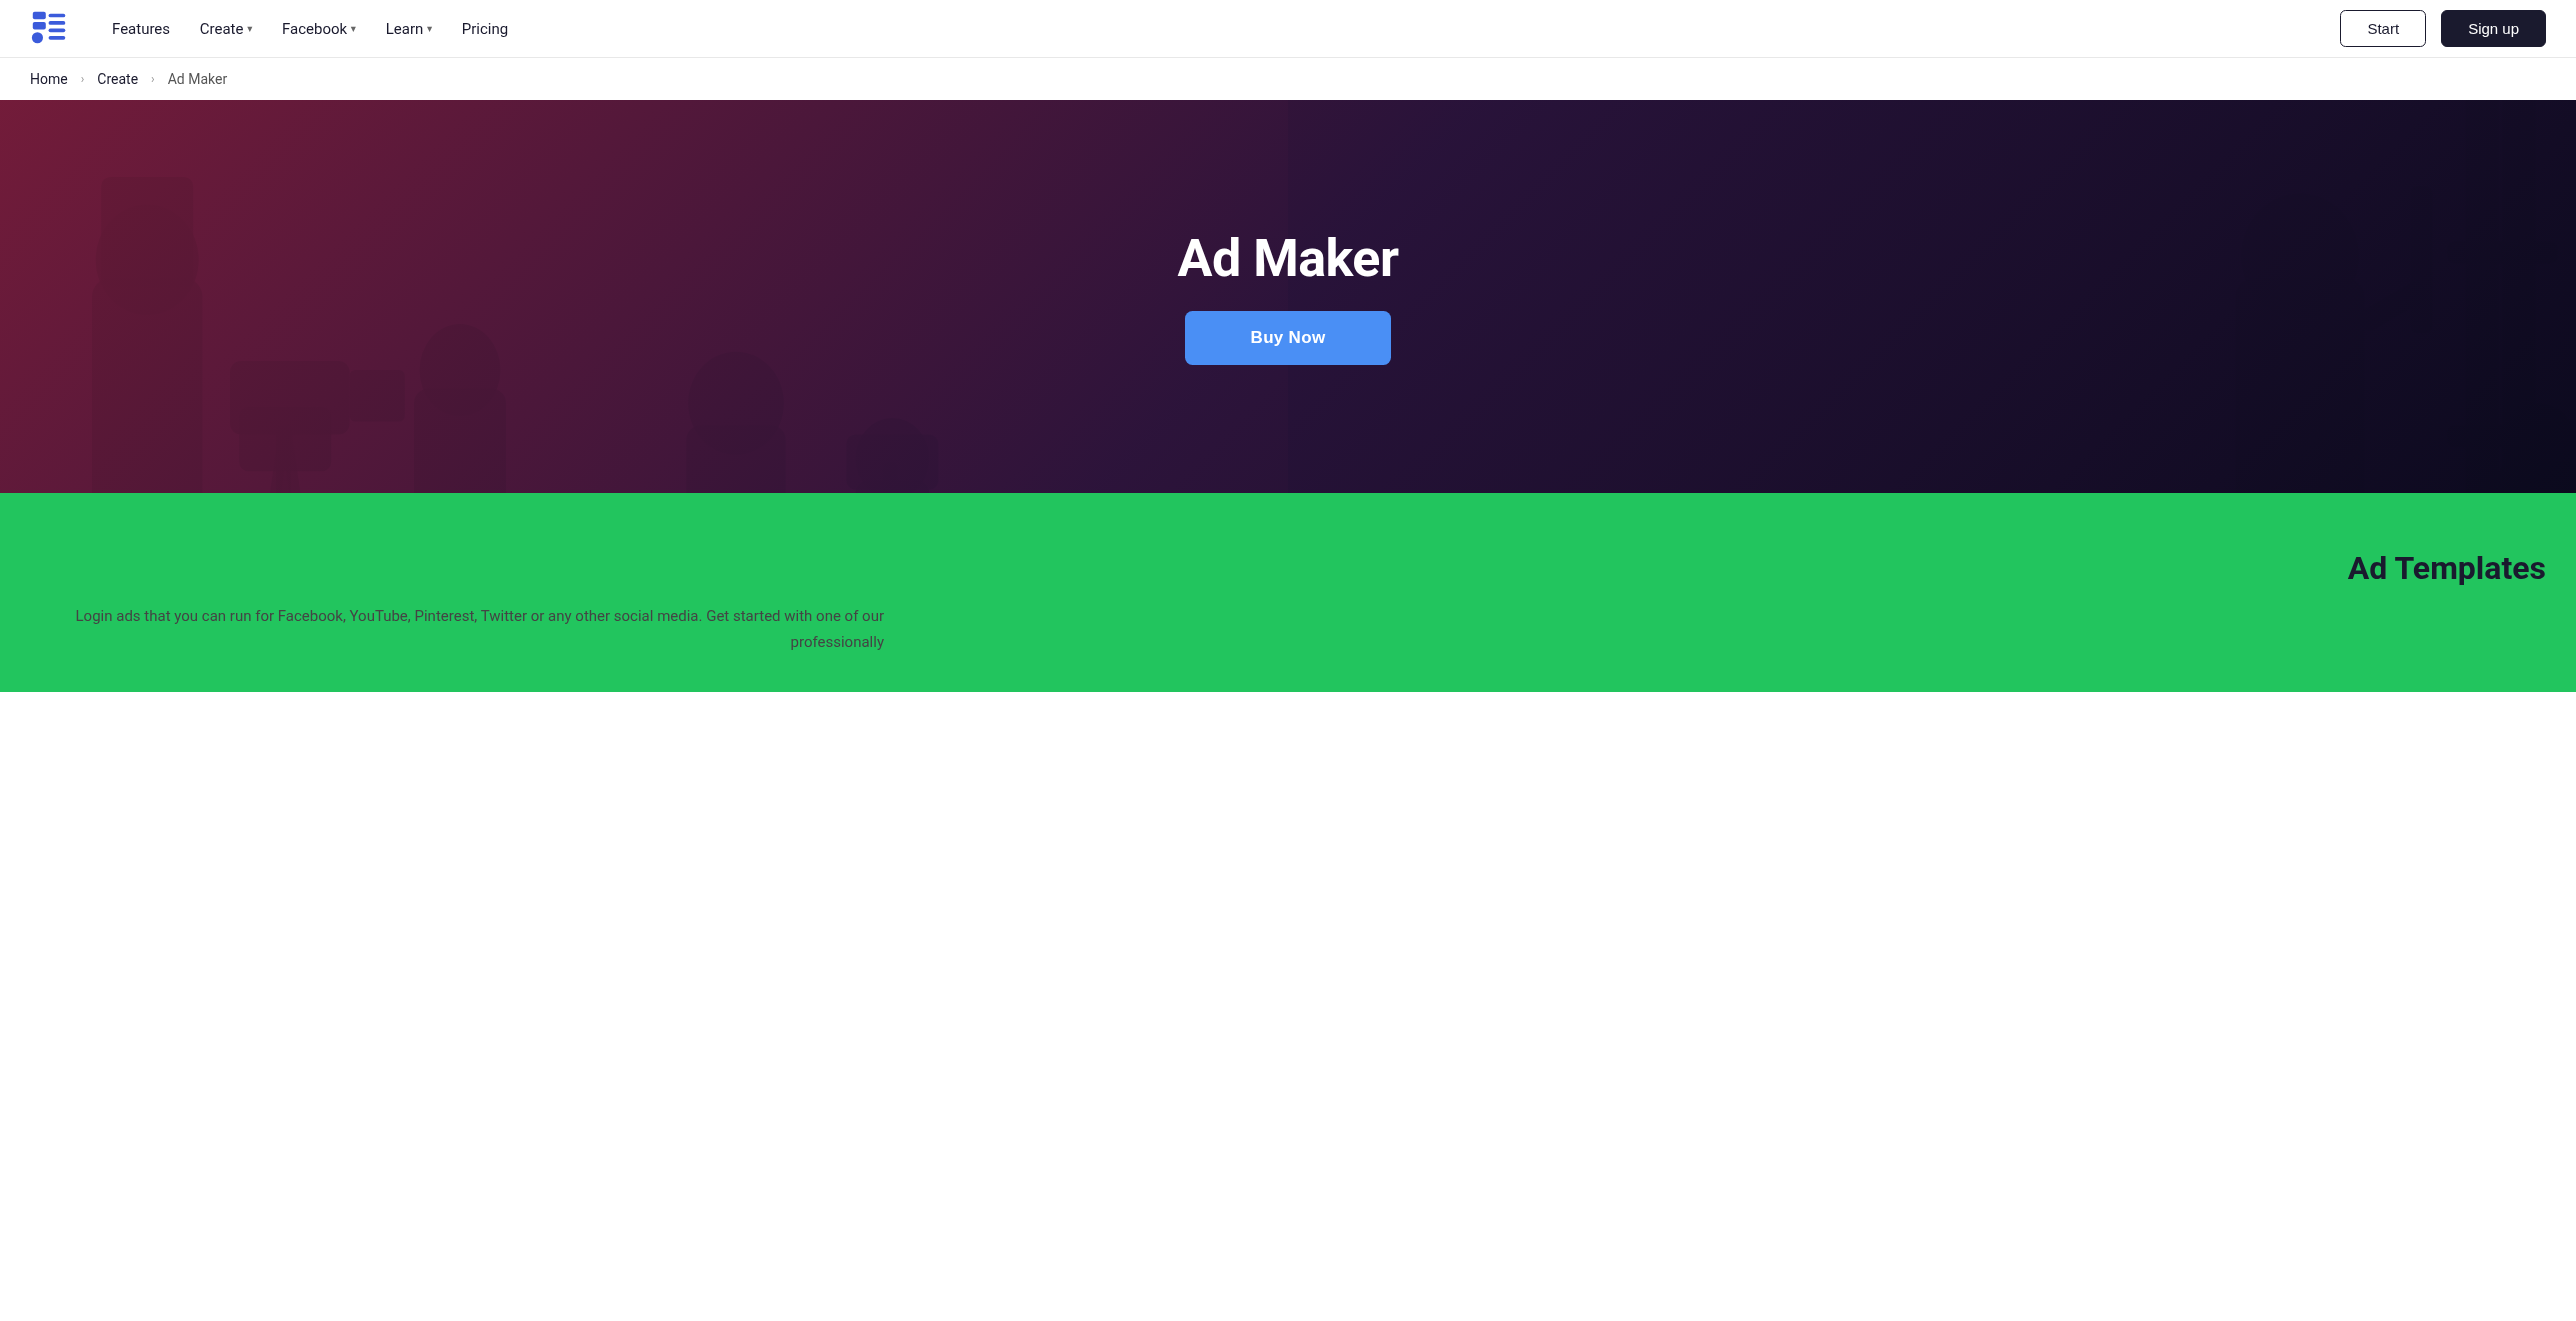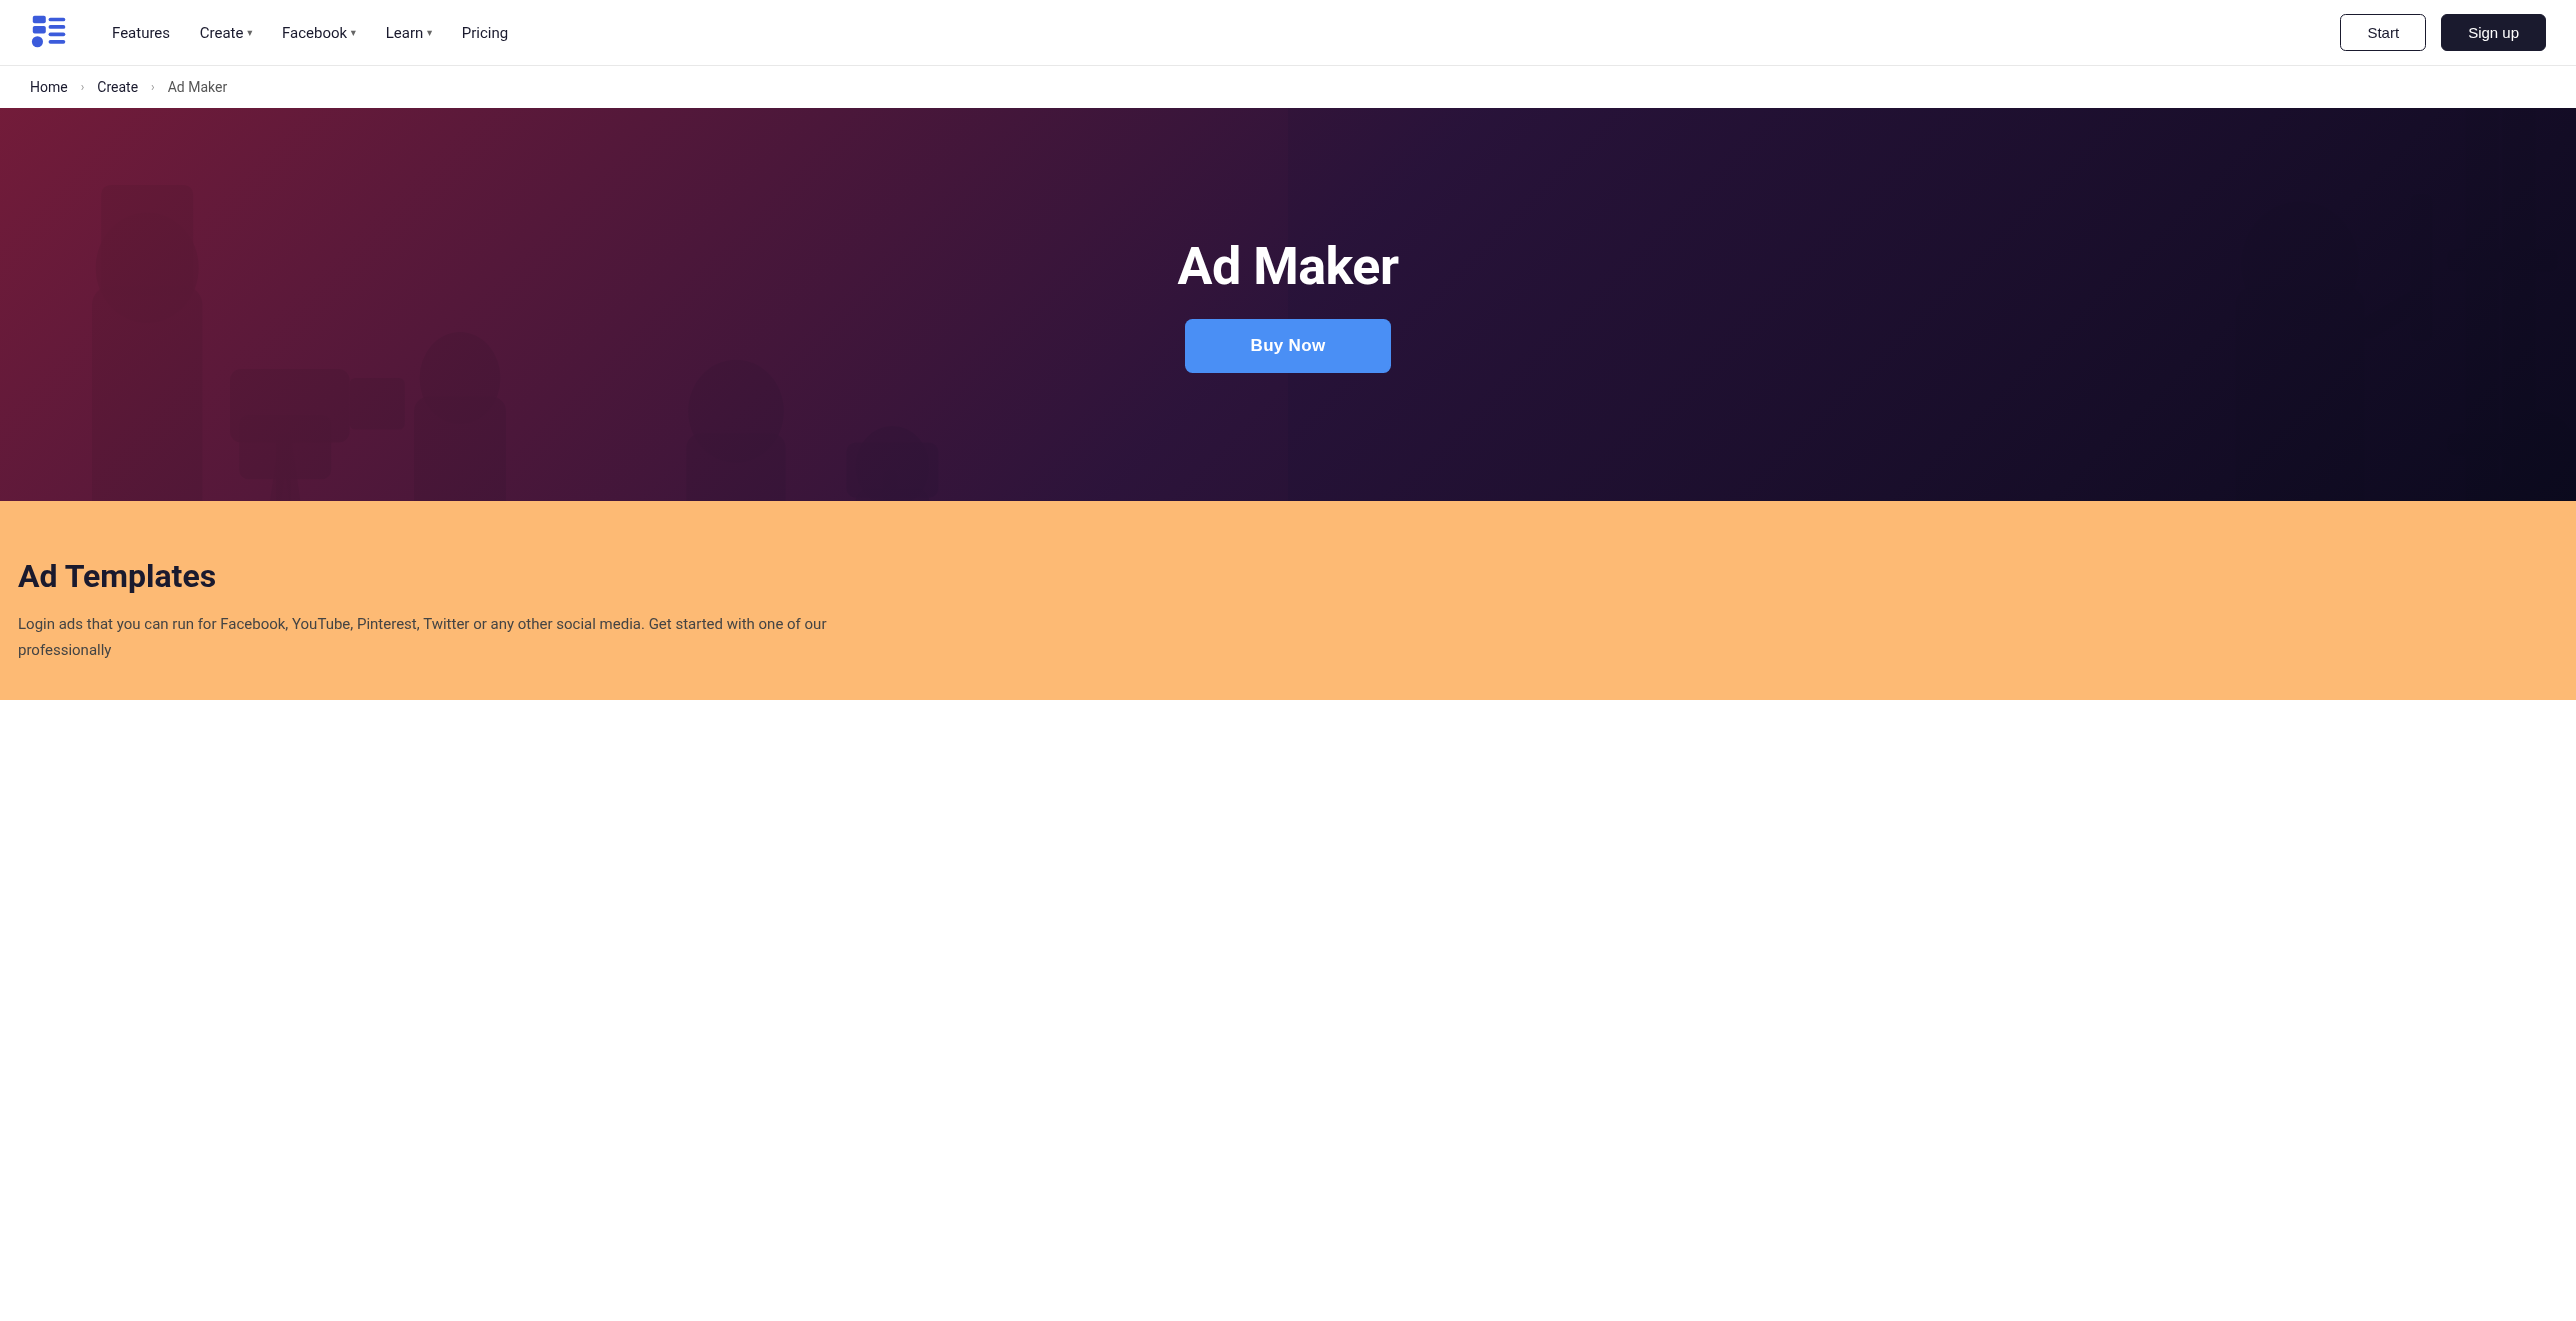--- a/index.html
+++ b/index.html
@@ -13,21 +13,21 @@
       background: #fff;
       overflow-x: hidden;
     }
 
     
     .navbar {
       display: flex;
       align-items: center;
       justify-content: space-between;
       padding: 0 30px;
-      height: 66px;
+      height: 58px;
       background: #fff;
       border-bottom: 0.9px solid #e8e8e8;
       position: relative;
       z-index: 10;
     }
 
     .navbar-left {
       display: flex;
       align-items: center;
       gap: 30px;
@@ -188,22 +188,23 @@
       font-size: 17px;
       font-weight: 600;
       border-radius: 7.5px;
       cursor: pointer;
       border: none;
       letter-spacing: 0.3px;
     }
 
     
     .below-hero {
-      background: #fdba74;
-      padding: 56px 30px 37px 18px;
+      background: #22c55e;
+      padding: 56px 30px 37px 42px;
+      text-align: right;
     }
 
     .section-title {
       font-size: 32px;
       font-weight: 700;
       color: #1a1a2e;
       margin-bottom: 17px;
     }
 
     .section-description {

